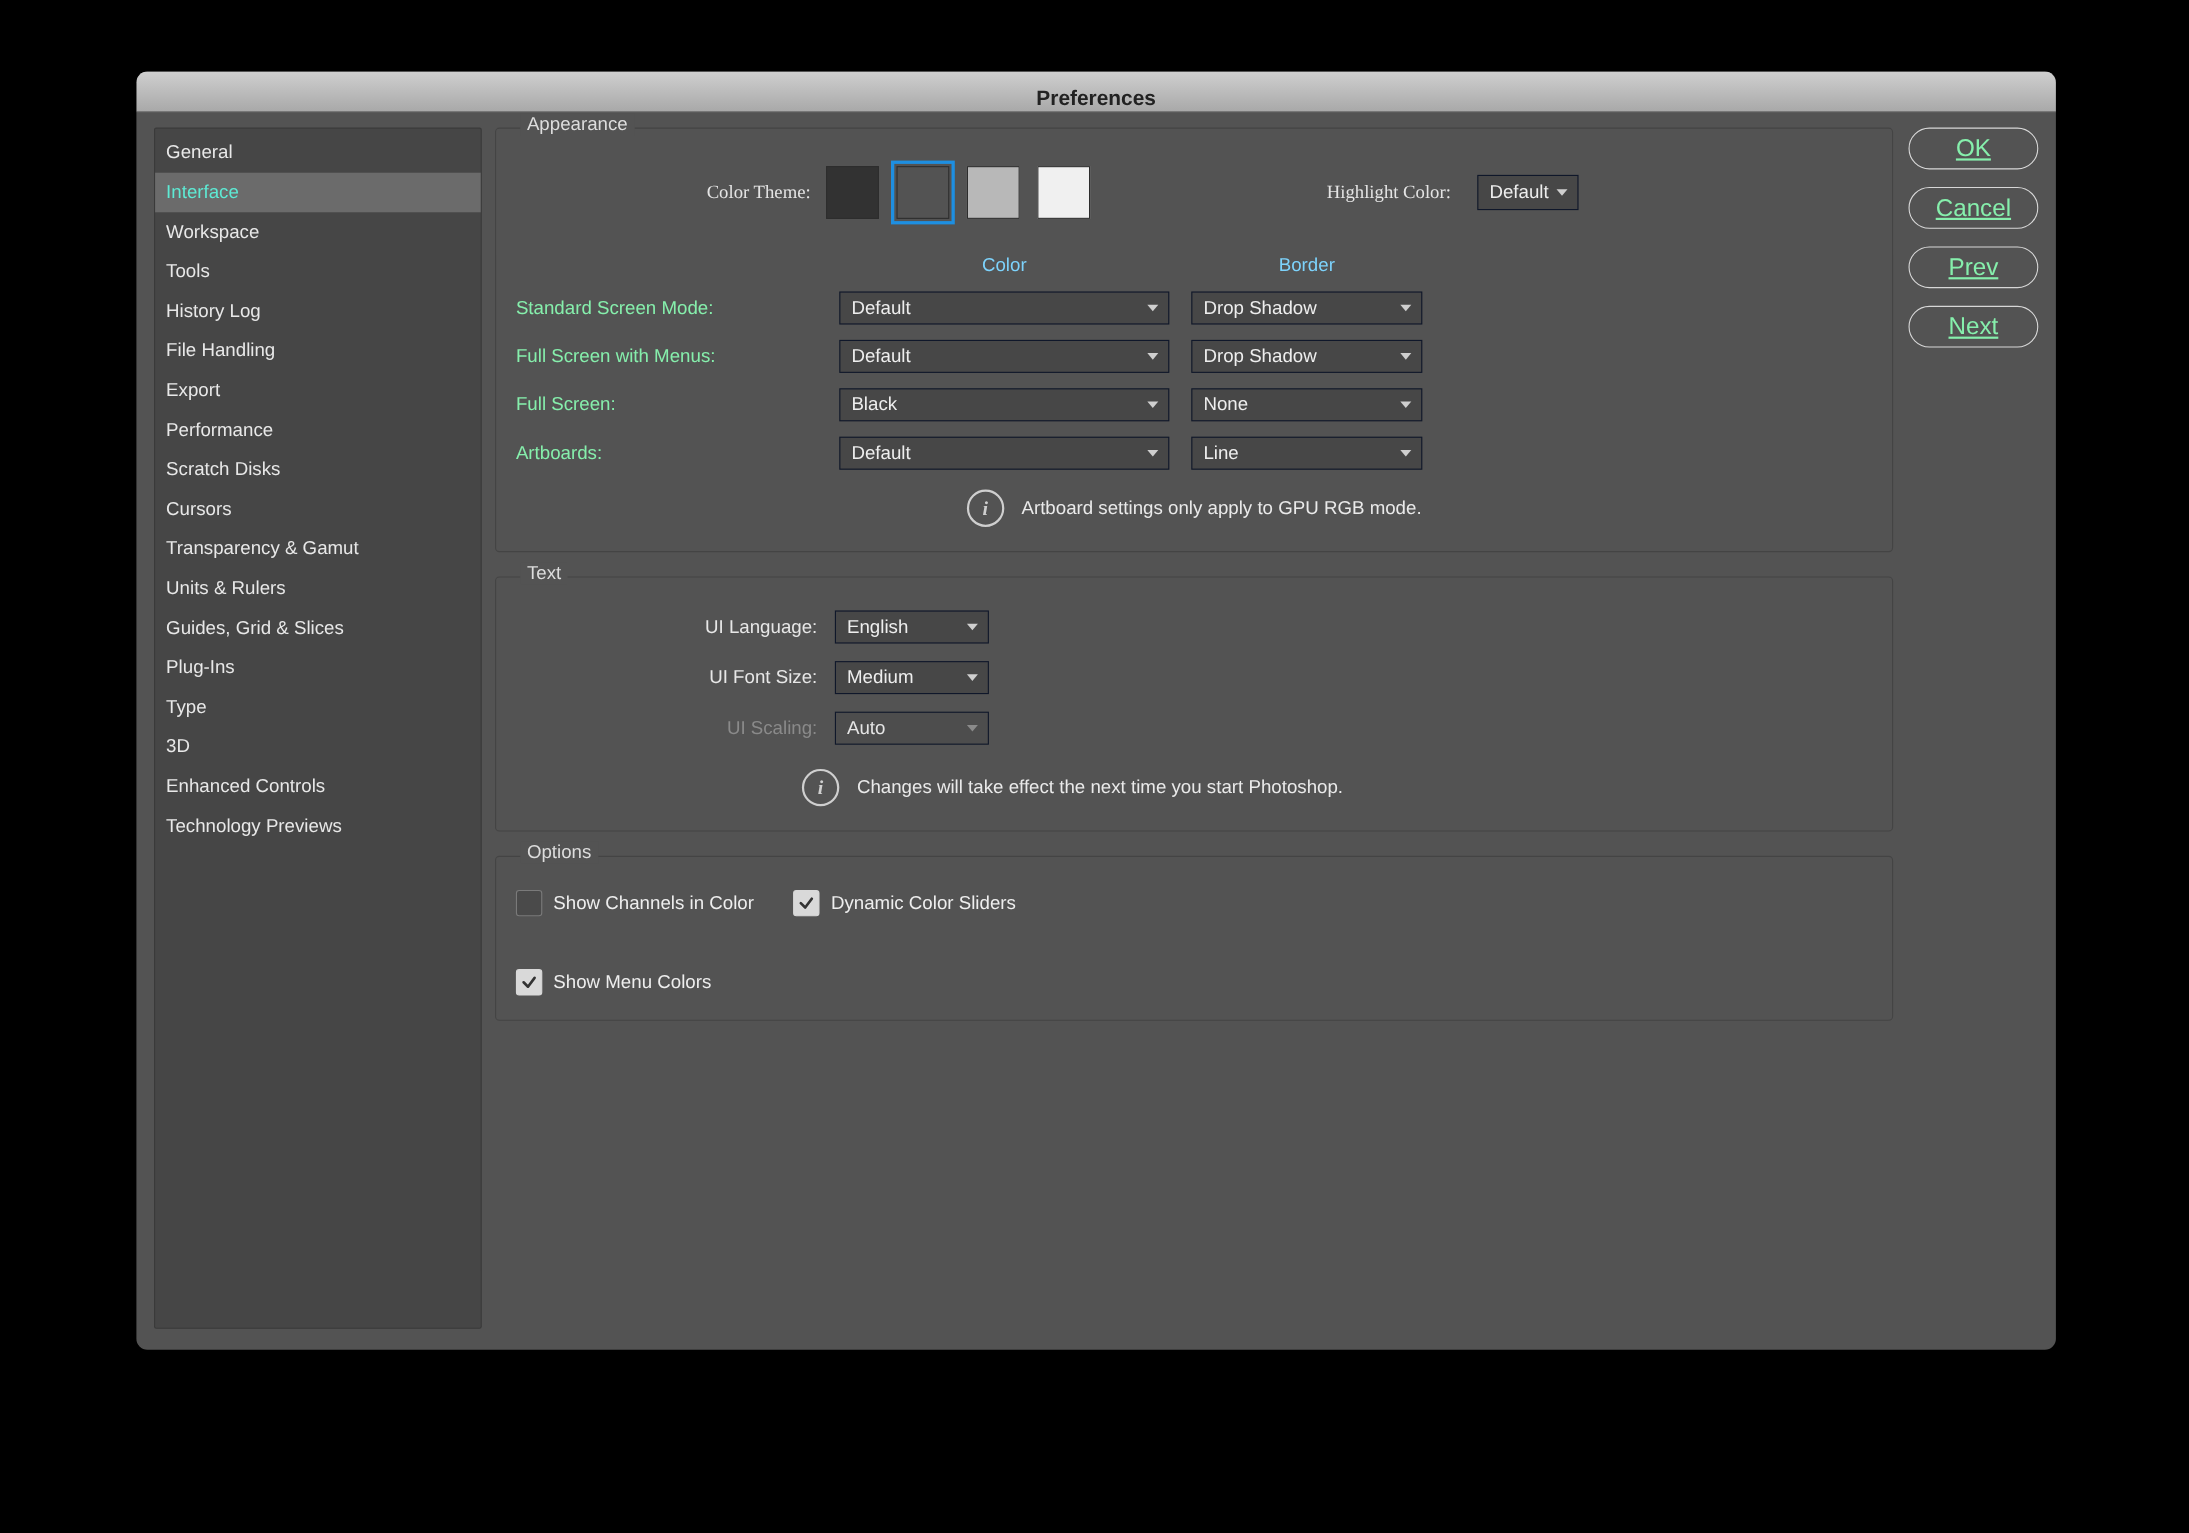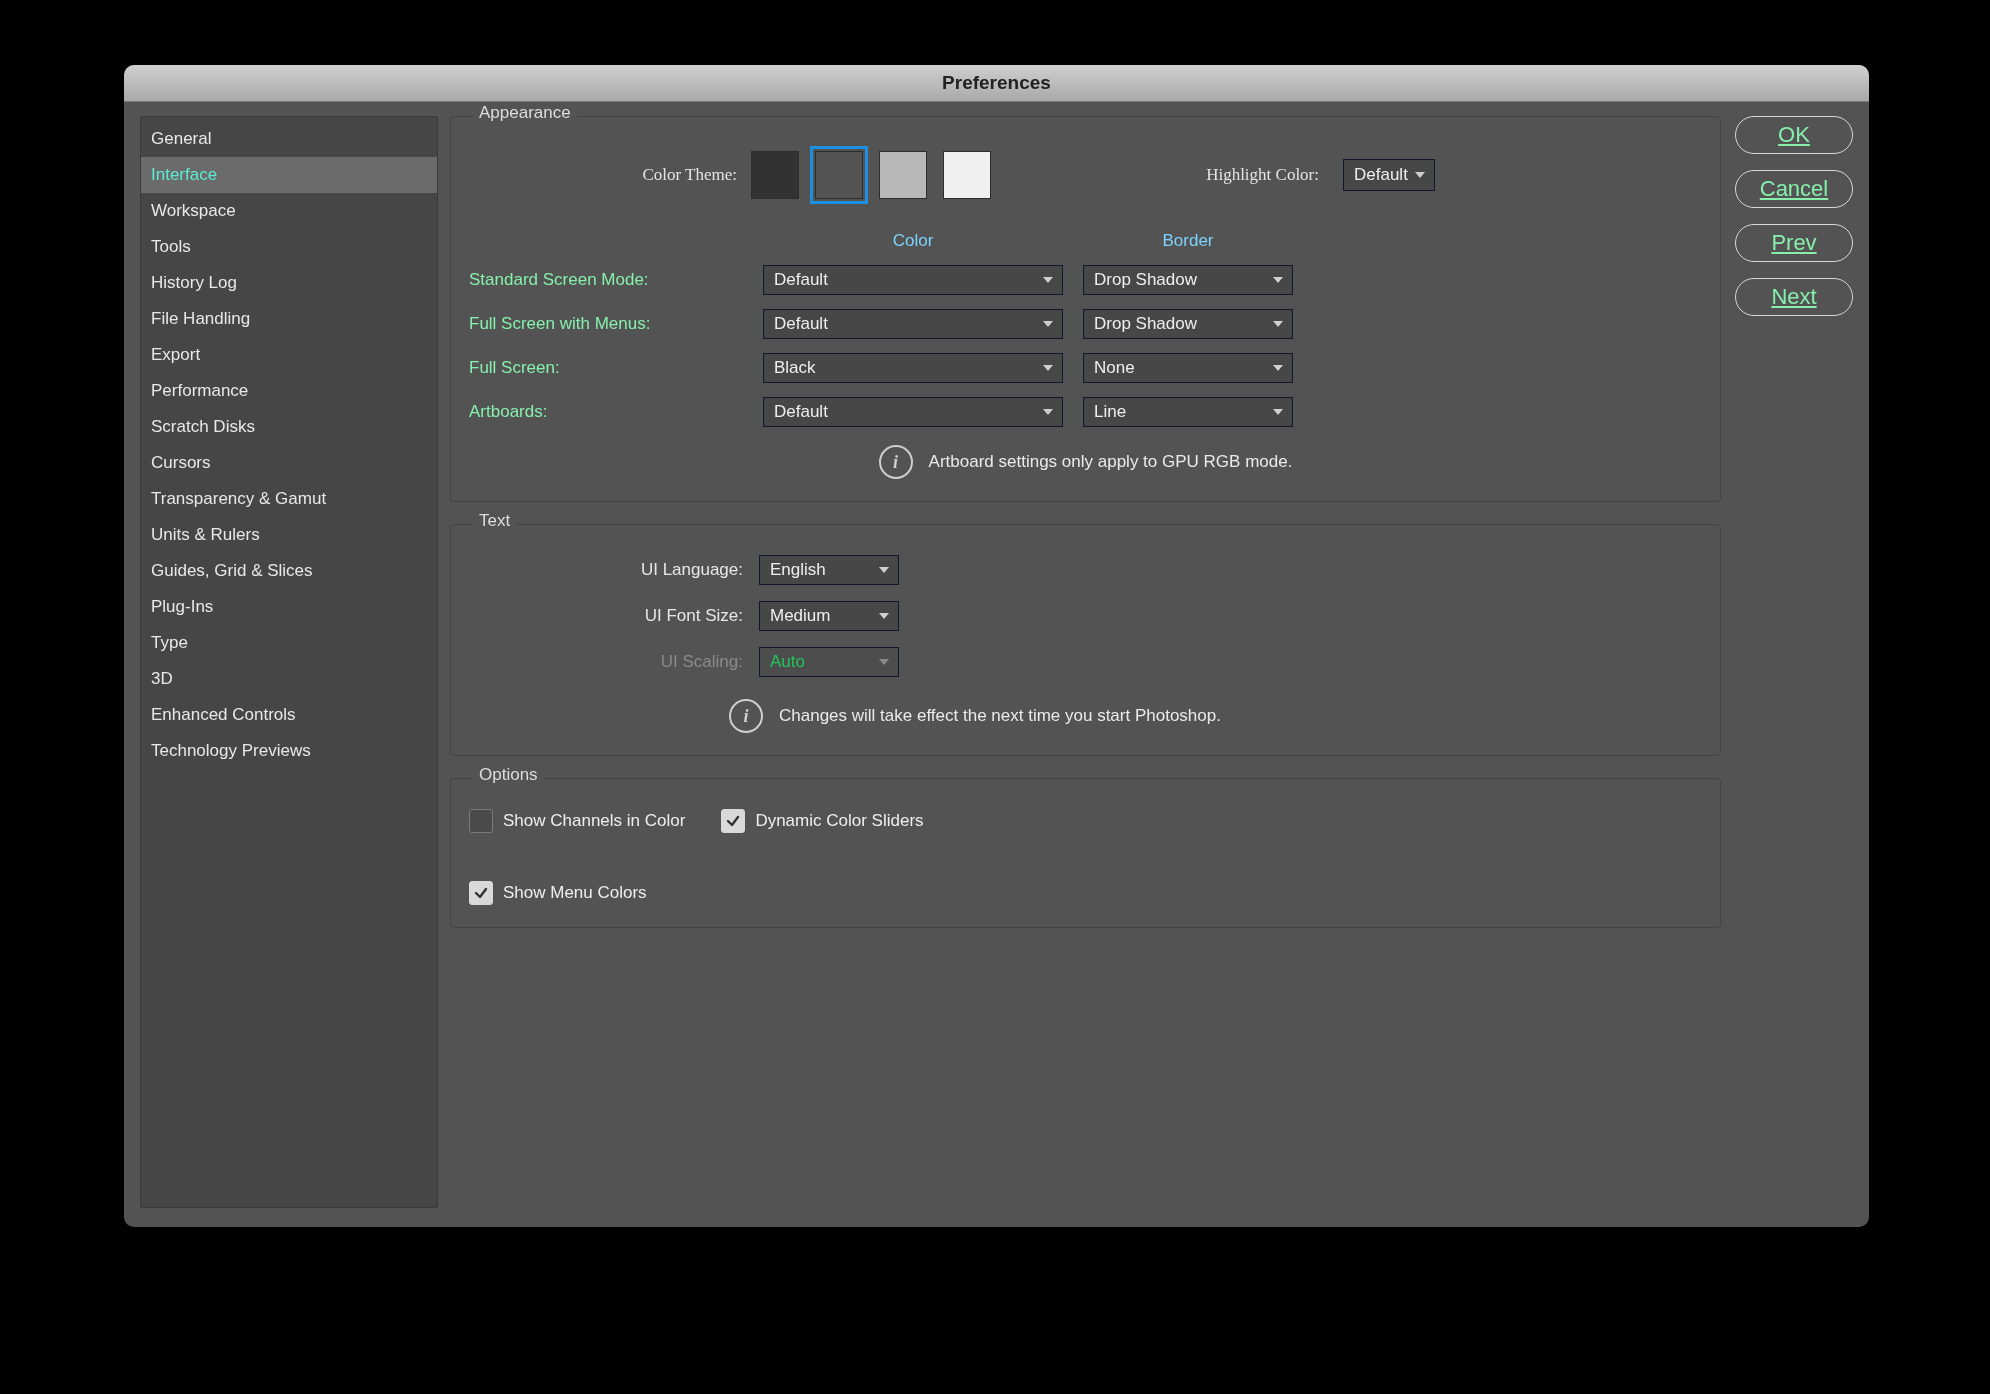--- a/index.html
+++ b/index.html
@@ -31,21 +31,21 @@
     box-shadow: 0 30px 80px rgba(0,0,0,0.7);
     overflow: hidden;
   }
 
   .titlebar {
     height: 36px;
     background: linear-gradient(#cfcfcf, #a9a9a9);
     border-bottom: 1px solid #7a7a7a;
     display: flex;
     justify-content: center;
-    align-items: center;
+    align-items: flex-end;
     color: #222;
     font-weight: 600;
     font-size: 19px;
   }
 
   .body {
     display: flex;
     flex-direction: row;
     height: calc(100% - 36px);
     padding: 14px 16px 20px 16px;
@@ -133,21 +133,21 @@
     align-items: center;
     background: #474747;
     border: 1px solid #0f172a;
     height: 30px;
     padding: 0 28px 0 10px;
     color: #eee;
     font-size: 17px;
     white-space: nowrap;
   }
   .select.small { padding-right: 26px; }
-  .select.disabled { color:#22c55e; background:#4d4d4d; }
+  .select.disabled { color:#e5e5e5; background:#4d4d4d; }
   .select::after {
     content: "";
     position: absolute;
     right: 9px;
     top: 50%;
     width: 0; height: 0;
     border-left: 5px solid transparent;
     border-right: 5px solid transparent;
     border-top: 6px solid #cfcfcf;
     transform: translateY(-50%);

